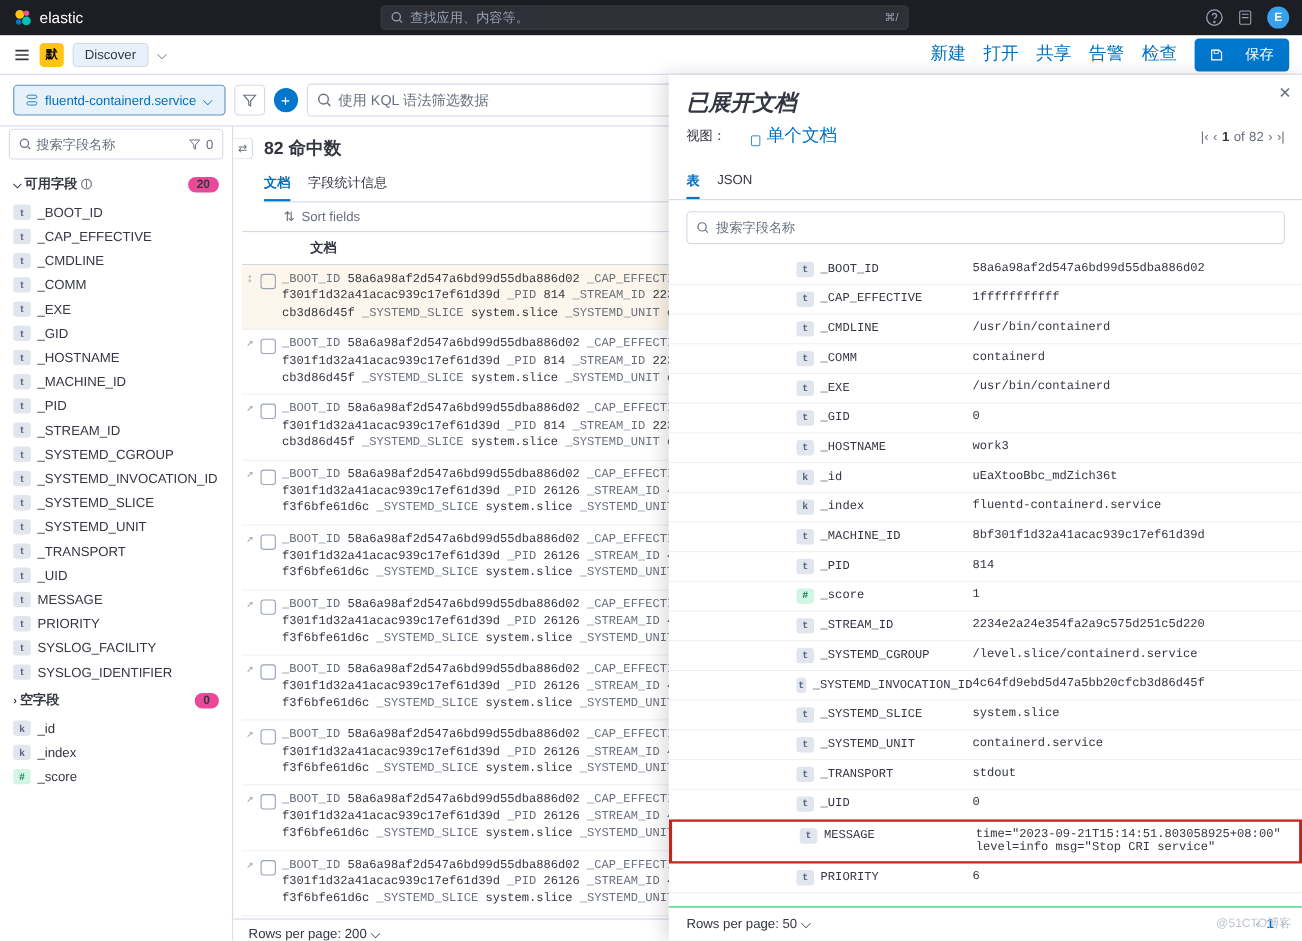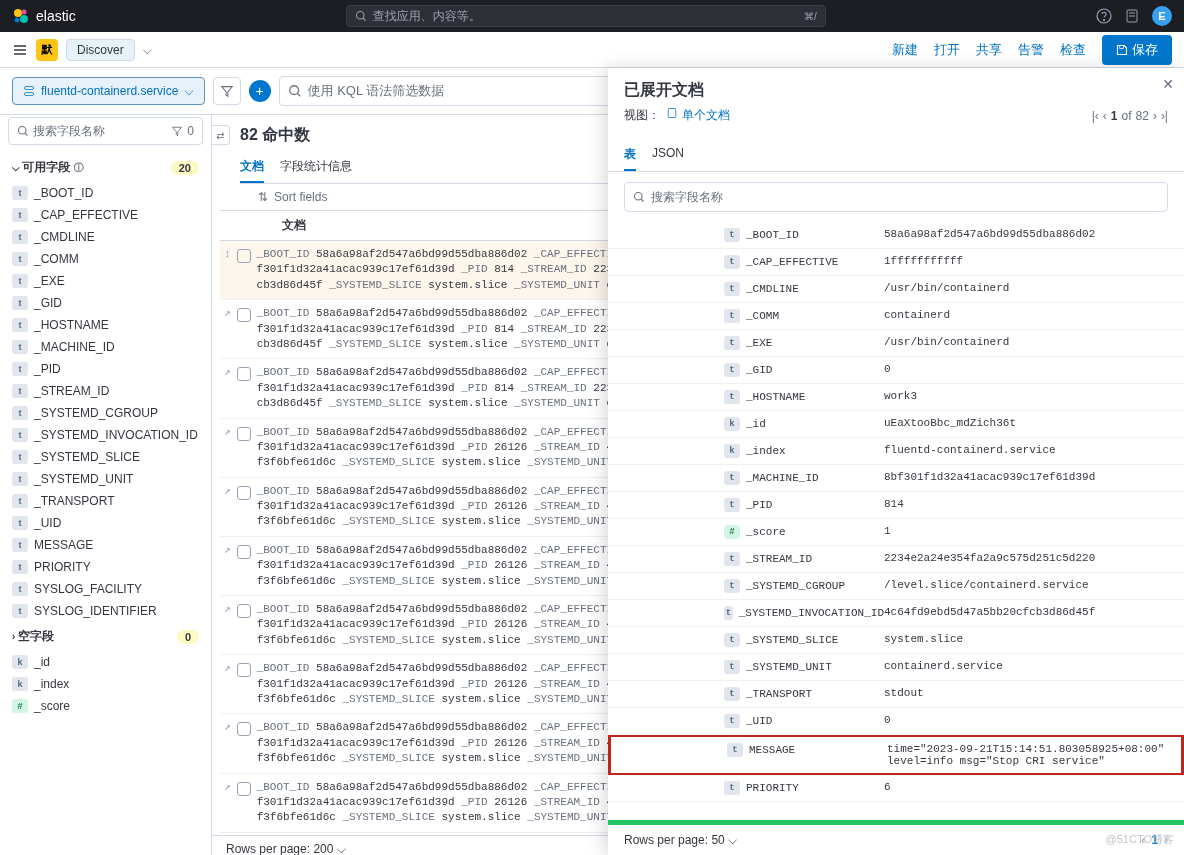--- a/index.html
+++ b/index.html
@@ -11,33 +11,33 @@
 .search-top-box { background: #2e2f37; border: 1px solid #3a3c44; border-radius: 4px; height: 22px; width: 480px; display: flex; align-items: center; padding: 0 8px; color: #98a2b3; font-size: 12px; }
 .top-icons { display: flex; align-items: center; gap: 12px; }
 .top-icon { width: 16px; height: 16px; color: #98a2b3; }
 .avatar { width: 20px; height: 20px; border-radius: 50%; background: #36a2ef; color: #fff; display: flex; align-items: center; justify-content: center; font-size: 11px; font-weight: 600; }
 .navbar { height: 36px; border-bottom: 1px solid #d3dae6; display: flex; align-items: center; padding: 0 12px; justify-content: space-between; }
 .nav-left { display: flex; align-items: center; gap: 8px; }
 .hamburger { width: 16px; height: 16px; cursor: pointer; }
 .space-badge { background: #fec514; color: #000; width: 22px; height: 22px; border-radius: 4px; display: flex; align-items: center; justify-content: center; font-size: 11px; font-weight: 700; }
 .discover-btn { background: #e6f1fa; border: 1px solid #d3dae6; border-radius: 4px; padding: 3px 10px; font-size: 12px; cursor: pointer; }
 .nav-right { display: flex; align-items: center; gap: 16px; }
-.nav-link { color: #0071c2; font-size: 13px; cursor: pointer; }
-.save-btn { background: #07c; color: #fff; border-radius: 4px; padding: 6px 14px; font-size: 13px; display: flex; align-items: center; gap: 4px; cursor: pointer; }
+.nav-link { color: #0071c2; font-size: 16px; cursor: pointer; }
+.save-btn { background: #07c; color: #fff; border-radius: 4px; padding: 6px 14px; font-size: 13px; display: flex; align-items: center; gap: 20px; cursor: pointer; }
 .query-bar { padding: 8px 12px; display: flex; align-items: center; gap: 8px; border-bottom: 1px solid #d3dae6; }
 .pattern-pill { background: #e6f1fa; border: 1px solid #6092c0; border-radius: 4px; padding: 6px 10px; display: flex; align-items: center; gap: 6px; color: #0071c2; font-size: 12px; cursor: pointer; max-width: 200px; }
 .filter-btn { background: #fff; border: 1px solid #d3dae6; border-radius: 4px; width: 28px; height: 28px; display: flex; align-items: center; justify-content: center; cursor: pointer; }
 .add-btn { background: #07c; color: #fff; border-radius: 50%; width: 22px; height: 22px; display: flex; align-items: center; justify-content: center; cursor: pointer; font-size: 14px; }
 .kql-input { flex: 1; border: 1px solid #d3dae6; border-radius: 4px; height: 30px; display: flex; align-items: center; padding: 0 8px; color: #69707d; font-size: 13px; }
 .main { display: flex; height: calc(100% - 68px - 40px); }
 .sidebar { width: 212px; border-right: 1px solid #d3dae6; overflow-y: auto; padding: 0 8px; }
 .sidebar-search { border: 1px solid #d3dae6; border-radius: 4px; height: 28px; margin: 2px 0 8px 0; display: flex; align-items: center; padding: 0 8px; color: #69707d; font-size: 12px; }
 .sidebar-search .filter-count { margin-left: auto; display: flex; align-items: center; gap: 4px; color: #69707d; }
 .section-header { display: flex; align-items: center; justify-content: space-between; padding: 6px 4px; font-size: 12px; font-weight: 600; cursor: pointer; }
-.section-count { background: #fef9c3; border-radius: 8px; padding: 1px 8px; font-size: 11px; color: #343741; }
+.section-count { background: #ec4899; border-radius: 8px; padding: 1px 8px; font-size: 11px; color: #343741; }
 .field-item { display: flex; align-items: center; gap: 6px; padding: 4px 4px; font-size: 12px; cursor: pointer; border-radius: 3px; }
 .field-type { width: 16px; height: 14px; border-radius: 3px; display: flex; align-items: center; justify-content: center; font-size: 9px; font-weight: 700; }
 .ft-t { background: #e0e5ee; color: #5a6881; }
 .ft-k { background: #e0e5ee; color: #5a6881; }
 .ft-n { background: #d3f5e6; color: #1c7a4e; }
 .add-field-btn { background: #e6f1fa; color: #0071c2; border-radius: 4px; padding: 8px; text-align: center; font-size: 13px; cursor: pointer; margin: 8px 0; display: flex; align-items: center; justify-content: center; gap: 6px; position: absolute; bottom: 4px; left: 8px; width: 196px;}
 .content { flex: 1; display: flex; flex-direction: column; overflow: hidden; position: relative; }
 .collapse-handle { position: absolute; left: 0; top: 10px; width: 18px; height: 20px; border: 1px solid #d3dae6; border-left: none; border-radius: 0 4px 4px 0; background: #fff; display: flex; align-items: center; justify-content: center; cursor: pointer; color: #69707d; font-size: 10px; z-index: 5;}
 .hits-header { padding: 10px 14px 0 28px; }
 .hits-count { font-size: 16px; font-weight: 700; margin-bottom: 6px; }
@@ -53,38 +53,38 @@
 .row-controls { display: flex; flex-direction: column; gap: 2px; padding: 0 4px; color: #98a2b3; }
 .row-check { width: 14px; height: 14px; border: 1px solid #98a2b3; border-radius: 3px; margin: 2px 6px 0 2px; }
 .doc-text { flex: 1; }
 .dim { color: #69707d; }
 .footer-bar { padding: 6px 14px; display: flex; align-items: center; justify-content: space-between; border-top: 1px solid #d3dae6; font-size: 12px; color: #343741; background: #fff; }
 .pagination { display: flex; align-items: center; gap: 6px; color: #98a2b3; }
 .page-num { color: #07c; font-weight: 600; }
 
 .flyout { position: absolute; top: 68px; right: 0; width: 576px; height: calc(100% - 68px); background: #fff; box-shadow: -4px 0 16px rgba(0,0,0,0.15); display: flex; flex-direction: column; z-index: 100; }
 .flyout-header { padding: 12px 16px 8px 16px; }
-.flyout-title { font-size: 16px; font-weight: 700; margin-bottom: 6px; }
+.flyout-title { font-size: 20px; font-weight: 700; margin-bottom: 6px; font-style: italic; }
 .flyout-close { position: absolute; top: 8px; right: 10px; cursor: pointer; color: #69707d; font-size: 14px; }
-.view-link { color: #0071c2; font-size: 12px; display: flex; align-items: flex-start; gap: 4px; }
+.view-link { color: #0071c2; font-size: 16px; display: flex; align-items: flex-end; gap: 4px; }
 .flyout-nav { display: flex; align-items: center; gap: 4px; color: #69707d; font-size: 12px; }
 .flyout-nav .cur { color: #343741; font-weight: 600; }
 .flyout-top { display: flex; align-items: center; justify-content: space-between; }
 .flyout-tabs { display: flex; gap: 16px; border-bottom: 1px solid #d3dae6; padding: 0 16px; margin-top: 8px; }
 .flyout-search { margin: 10px 16px; border: 1px solid #d3dae6; border-radius: 4px; height: 30px; display: flex; align-items: center; padding: 0 8px; color: #69707d; font-size: 12px; }
 .detail-header { display: flex; padding: 6px 16px; font-size: 12px; color: #343741; font-weight: 600; border-bottom: 1px solid #d3dae6; }
 .col-act { width: 100px; }
 .col-field { width: 160px; }
 .col-val { flex: 1; }
 .detail-body { flex: 1; overflow-y: auto; }
 .detail-row { display: flex; padding: 6px 16px; font-size: 11px; border-bottom: 1px solid #eef0f3; align-items: flex-start; }
 .detail-row.highlight { border: 2px solid #bd271e; border-left-width: 3px; border-right-width: 3px; }
 .field-name { display: flex; align-items: center; gap: 6px; font-family: "Courier New", monospace; }
 .detail-val { font-family: "Courier New", monospace; word-break: break-all; }
-.flyout-footer { padding: 8px 16px; display: flex; align-items: center; justify-content: space-between; border-top: 5px solid #22c55e; font-size: 12px; }
+.flyout-footer { padding: 8px 16px; display: flex; align-items: center; justify-content: space-between; border-top: 1px solid #22c55e; font-size: 12px; }
 .watermark { position: absolute; bottom: 8px; right: 10px; color: #c0c4cc; font-size: 11px; z-index: 200;}
 svg { display: block; }
 </style>
 </head>
 <body>
 
 <div class="topbar">
   <div class="logo">
     <span class="logo-icon">
       <svg viewBox="0 0 18 18">
@@ -378,21 +378,21 @@
       </div>
     </div>
   </div>
 </div>
 
 <div class="flyout">
   <span class="flyout-close">✕</span>
   <div class="flyout-header">
     <div class="flyout-title">已展开文档</div>
     <div class="flyout-top">
-      <div style="display:flex;align-items:center;gap:6px;font-size:12px">
+      <div style="display:flex;align-items:center;gap:21px;font-size:12px">
         <span>视图：</span>
         <span class="view-link">
           <svg width="12" height="12" viewBox="0 0 16 16">
               <rect x="3" y="2" width="10" height="12" rx="1" fill="none" stroke="#0071c2"></rect>
             </svg>
           <span>单个文档</span>
         </span>
       </div>
       <div class="flyout-nav">
         <span>|‹</span>

